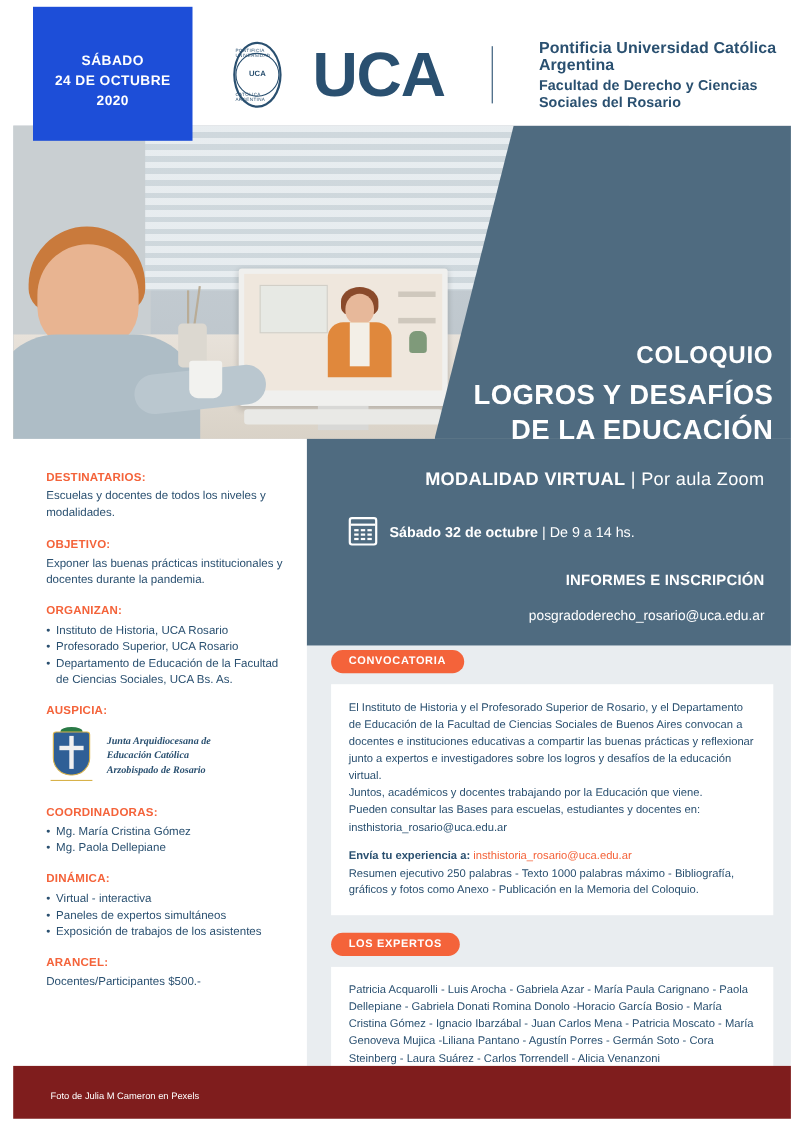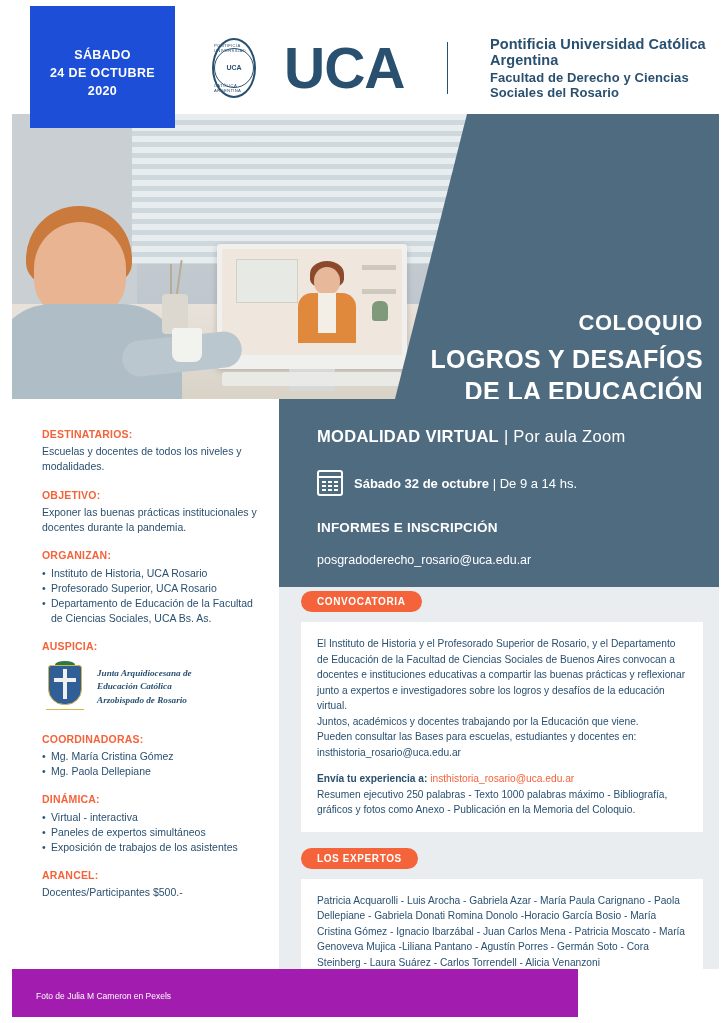--- a/index.html
+++ b/index.html
@@ -184,20 +184,21 @@
   .shield .hat { position: absolute; left: 13px; top: 0px; width: 20px; height: 7px; background: #2a7a46; border-radius: 50% 50% 0 0; }
   .shield .base { position: absolute; left: 4px; bottom: 2px; width: 38px; height: 8px; border-top: 1.5px solid #d8b24a; }
   .aus-text { font-family: "Liberation Serif", serif; font-style: italic; font-weight: bold; font-size: 9.2px; color: #2a5070; line-height: 1.5; padding-top: 6px; }
 
   
   .modality {
     position: absolute; left: 273px; top: 393px;
     width: 446px; height: 188px;
     background: #4f6b80; color: #ffffff;
     padding: 28px 30px 0 38px;
+    text-align: right;
   }
   .mod-title { font-size: 16.5px; font-weight: bold; letter-spacing: .3px; }
   .mod-title .thin { font-weight: normal; }
   .mod-row { display: flex; align-items: center; gap: 11px; margin-top: 24px; }
   .cal-icon {
     width: 26px; height: 26px; border: 2px solid #ffffff; border-radius: 3px;
     position: relative; flex: none;
   }
   .cal-icon .bar { position: absolute; left: 0; right: 0; top: 4px; height: 2px; background: #ffffff; }
   .cal-icon .dots {
@@ -227,24 +228,24 @@
   }
   .white-card p { margin-bottom: 0; }
   .envia { margin-top: 11px; }
   .envia b { font-weight: bold; }
   .envia .mail { color: #f4633a; }
   .experts-wrap { margin-top: 16px; }
 
   
   .footer {
     position: absolute; left: 6px; top: 963px;
-    width: 566px; height: 54px;
-    background: #a21caf; color: #ffffff;
+    width: 713px; height: 54px;
+    background: #7f1d1d; color: #ffffff;
     font-size: 8.5px;
-    display: flex; align-items: center; padding-left: 24px;
+    display: flex; align-items: center; padding-left: 34px;
   }
 </style>
 </head>
 <body>
 
 <div class="poster">
 
   <div class="header">
     <div class="logo-zone">
       <div class="crest">

